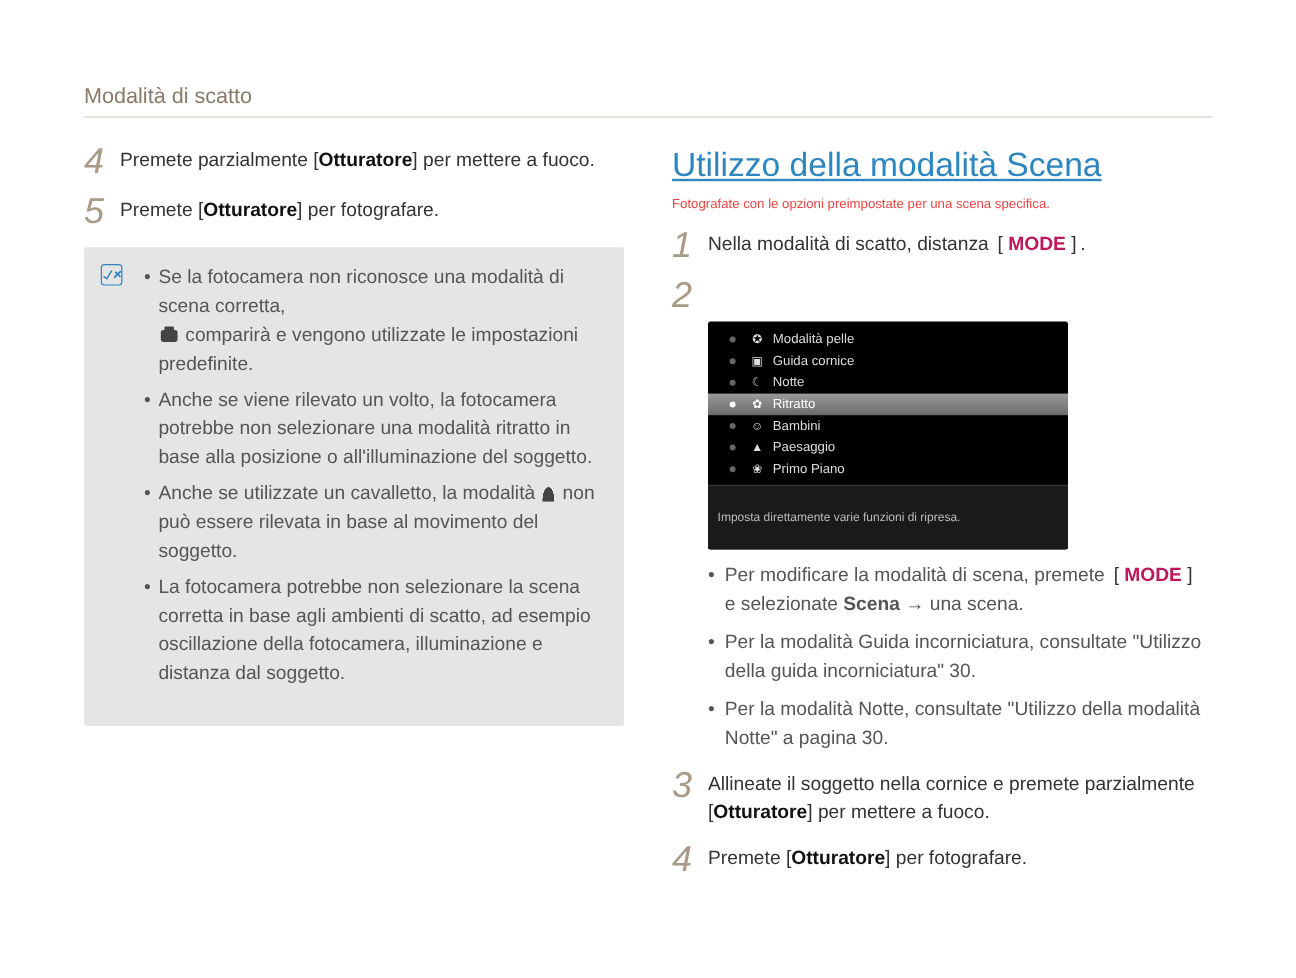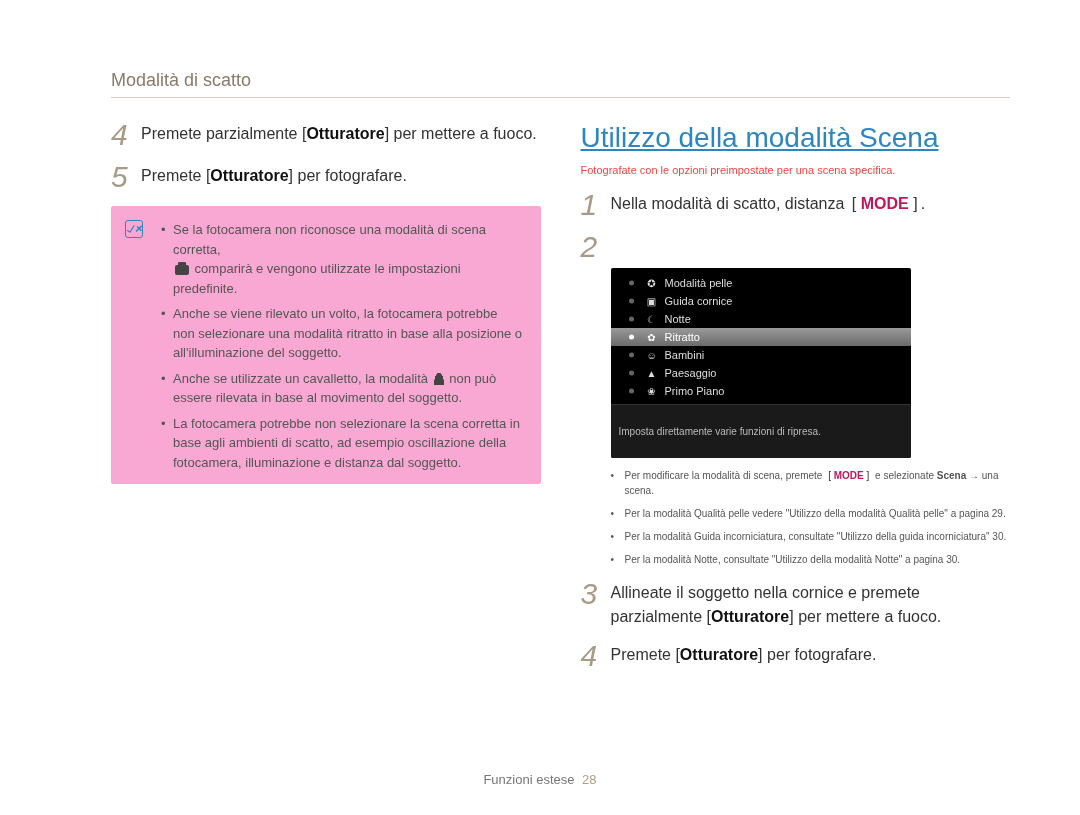--- a/index.html
+++ b/index.html
@@ -6,21 +6,20 @@
   body {
     font-family: Arial, Helvetica, sans-serif;
     background: #fff;
     width: 1080px;
     height: 815px;
     position: relative;
     color: #333;
   }
   .page {
     padding: 70px 70px 0 70px;
-    margin-left: 41px;
   }
   .breadcrumb {
     font-size: 18px;
     color: #8a7a6a;
     font-weight: 300;
     margin-bottom: 6px;
   }
   .hr {
     border: none;
     border-top: 1px solid #d8cfc2;
@@ -59,26 +58,26 @@
     font-size: 30px;
     font-style: italic;
     font-weight: 300;
     width: 30px;
     flex-shrink: 0;
     line-height: 1;
     margin-top: -2px;
   }
   .step-body { flex: 1; }
   .note-box {
-    background: #f9a8d4;
+    background: #e5e5e5;
     border-radius: 2px;
-    padding: 14px 18px 6px 50px;
+    padding: 14px 18px 25px 50px;
     position: relative;
     margin-top: 8px;
-    font-size: 13px;
+    font-size: 16px;
     color: #555;
     line-height: 1.5;
   }
   .note-icon {
     position: absolute;
     left: 14px;
     top: 14px;
     width: 18px; height: 18px;
     border: 1.5px solid #2e86c1;
     border-radius: 3px;
@@ -177,21 +176,21 @@
   .scene-footer {
     background:#1a1a1a;
     color:#bbb;
     font-size:10px;
     padding:21px 8px;
     border-top:1px solid #333;
   }
   .sub-bullets {
     list-style:none;
     margin: 0 0 14px 30px;
-    font-size:10px;
+    font-size:16px;
     color:#555;
     line-height:1.5;
   }
   .sub-bullets li { position:relative; padding-left:14px; margin-bottom:8px; }
   .sub-bullets li::before { content:"•"; position:absolute; left:0; }
   .mode-key {
     display:inline-block;
     font-weight:bold;
     color:#be185d;
     padding:0 3px;
@@ -308,21 +307,20 @@
               <span>Primo Piano</span>
             </div>
         </div>
         <div class="scene-footer">Imposta direttamente varie funzioni di ripresa.</div>
       </div>
 
       <ul class="sub-bullets">
         <li>
           <span>Per modificare la modalità di scena, premete </span><span class="mode-key">MODE</span><span> e selezionate </span><b>Scena</b><span> → una scena.</span>
         </li>
-        <li>Per la modalità Qualità pelle vedere "Utilizzo della modalità Qualità pelle" a pagina 29.</li>
         <li>Per la modalità Guida incorniciatura, consultate "Utilizzo della guida incorniciatura" 30.</li>
         <li>Per la modalità Notte, consultate "Utilizzo della modalità Notte" a pagina 30.</li>
       </ul>
 
       <div class="step">
         <div class="step-num">3</div>
         <div class="step-body">
           <span>Allineate il soggetto nella cornice e premete parzialmente [</span><span class="shutter-key">Otturatore</span><span>] per mettere a fuoco.</span>
         </div>
       </div>
@@ -330,17 +328,13 @@
       <div class="step">
         <div class="step-num">4</div>
         <div class="step-body">
           <span>Premete [</span><span class="shutter-key">Otturatore</span><span>] per fotografare.</span>
         </div>
       </div>
 
     </div>
   </div>
 
-  <div class="footer">
-    <span>Funzioni estese</span>
-    <span class="pg-num">28</span>
-  </div>
 </div>
 
 </body></html>

